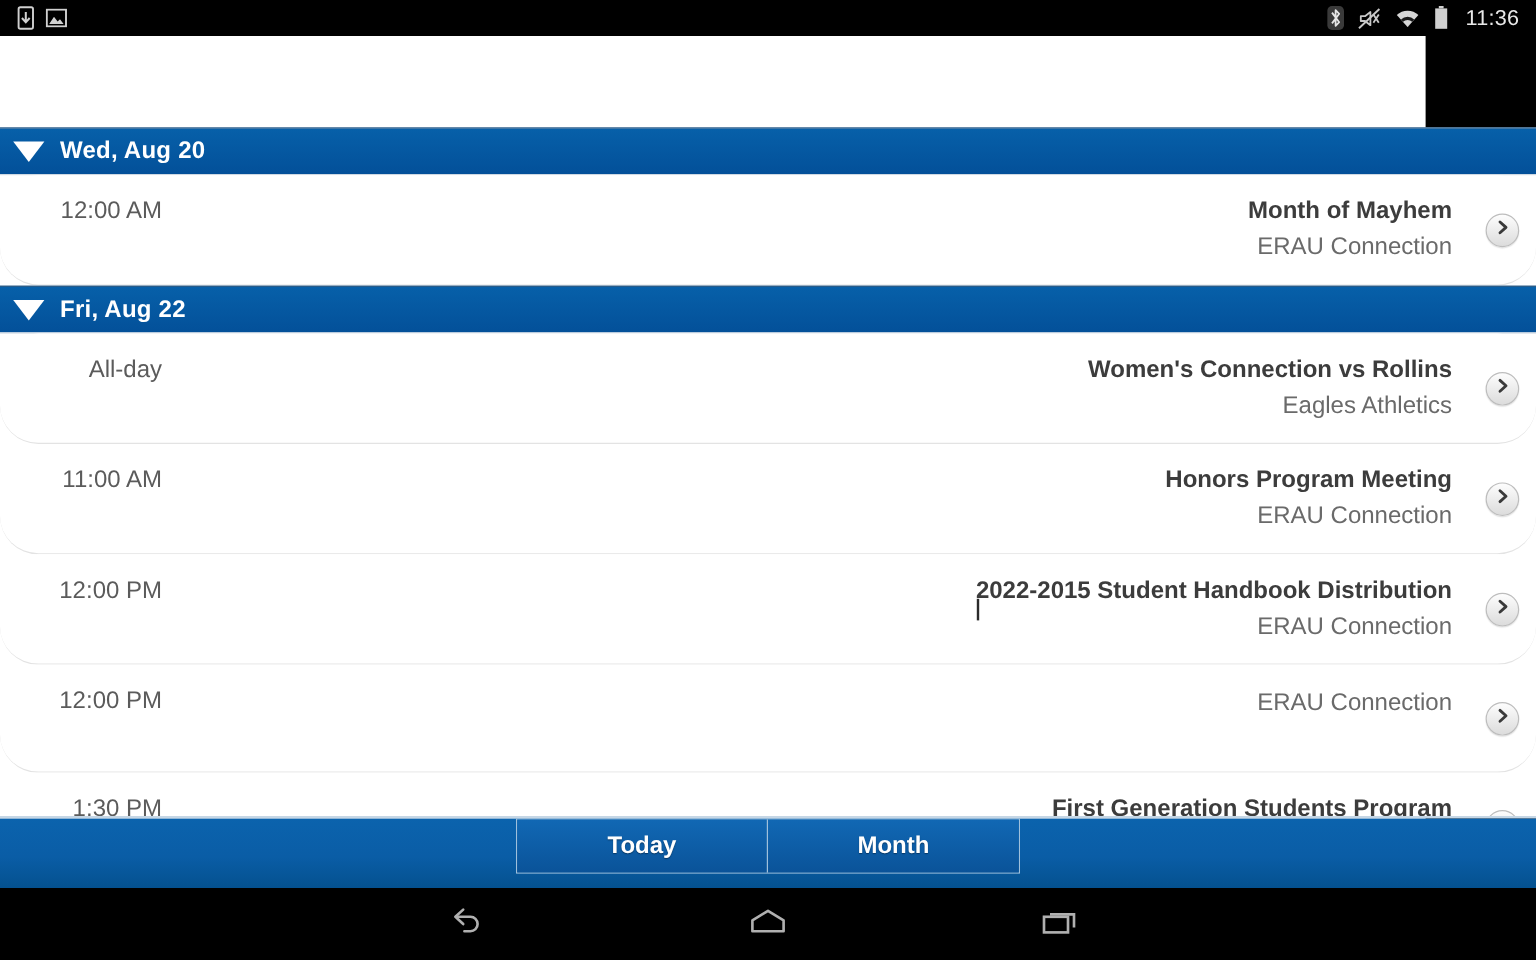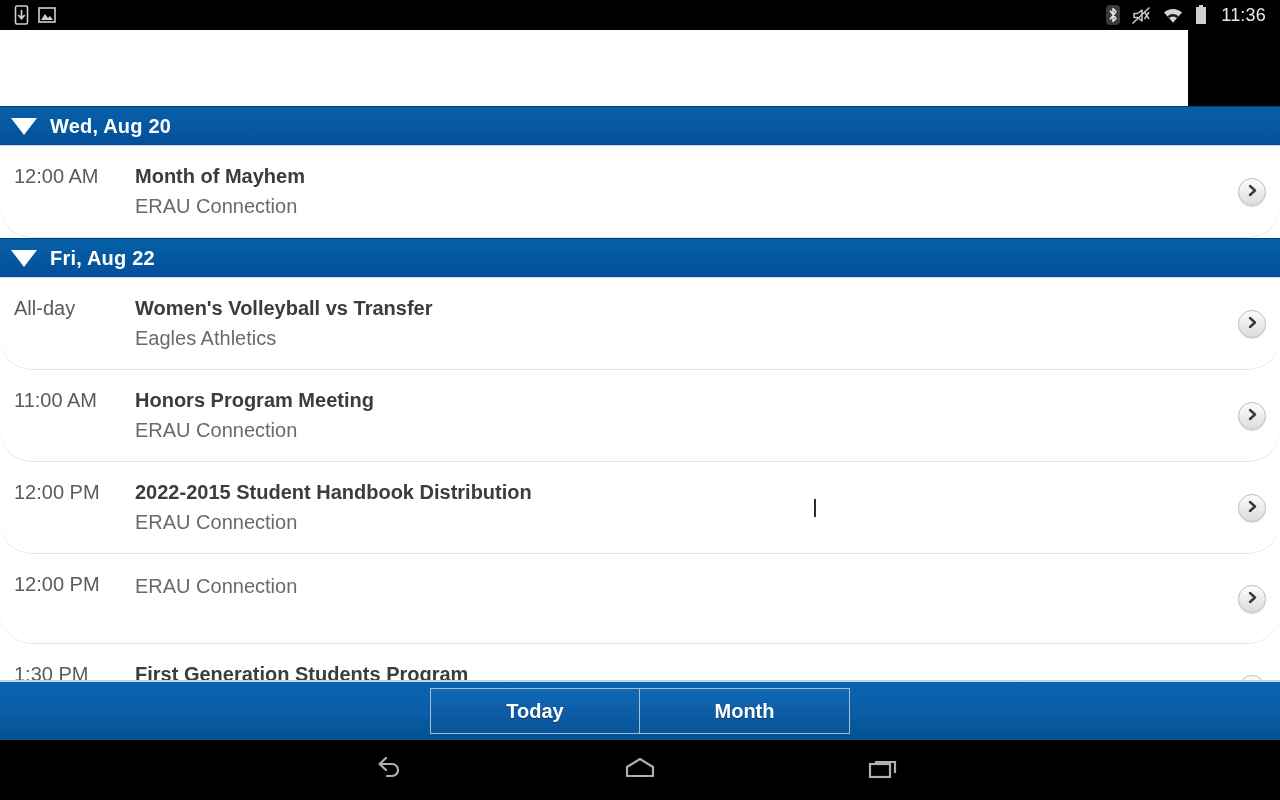--- a/index.html
+++ b/index.html
@@ -48,21 +48,21 @@
   .refresh-btn {
     margin-left:auto; margin-right:20px; width:46px; height:46px;
     display:flex; align-items:center; justify-content:center; cursor:pointer; z-index:2;
   }
   .artifact-dot{
     position:absolute; left:1059px; top:33px; width:2px; height:9px;
     background:#5a2330; opacity:.85;
   }
 
   
-  .list { position:absolute; top:106px; left:0; width:1280px; height:574px; overflow:hidden; background:#fff; }
+  .list { position:absolute; top:106px; left:0; width:1280px; height:574px; overflow:hidden; background:#fff;text-align:right; }
   .date-header {
     position:relative; height:40px; width:100%;
     background:linear-gradient(to bottom,#0760a9 0%,#035099 100%);
     border-top:1px solid #013c72;
     border-bottom:1px solid #cfd9e3;
     display:flex; align-items:center; cursor:pointer;
   }
   .caret {
     margin-left:11px; width:0; height:0;
     border-left:13px solid transparent; border-right:13px solid transparent;
@@ -91,21 +91,21 @@
   }
   .caret-artifact{
     position:absolute; left:814px; top:499px; width:2px; height:18px; background:#2b2b2b;
   }
 
   
   .bottombar {
     position:absolute; left:0; top:680px; width:1280px; height:60px;
     background:linear-gradient(to bottom,#0b63ad 0%,#0a5da6 55%,#04518f 100%);
     border-top:2px solid #c5d6e5;
-    display:flex; align-items:center; justify-content:center;
+    display:flex; justify-content:center;
   }
   .segmented { display:flex; height:46px; border:1px solid #9fc0dc; }
   .seg {
     width:209px; display:flex; align-items:center; justify-content:center;
     color:#fff; font-size:20px; font-weight:bold;
     background:linear-gradient(to bottom,#1168b4,#0a5399);
     border-right:1px solid #9fc0dc; cursor:pointer;
     text-shadow:0 1px 1px rgba(0,0,0,.4);
   }
   .seg:last-child { border-right:none; }
@@ -193,21 +193,21 @@
     </div>
 
     <div class="date-header">
       <span class="caret"></span>
       <span class="date-label">Fri, Aug 22</span>
     </div>
 
     <div class="event-row">
       <div class="ev-time">All-day</div>
       <div class="ev-body">
-        <div class="ev-title">Women's Volleyball vs  Transfer</div>
+        <div class="ev-title">Women's Connection vs  Rollins</div>
         <div class="ev-sub">Eagles Athletics</div>
       </div>
       <div class="chev-btn">
         <span>
           <svg width="11" height="13" viewBox="0 0 11 13">
               <path d="M3 2 L8 6.5 L3 11" fill="none" stroke="#3a3a3a" stroke-width="2.4" stroke-linecap="round" stroke-linejoin="round"></path>
             </svg>
         </span>
       </div>
     </div>

